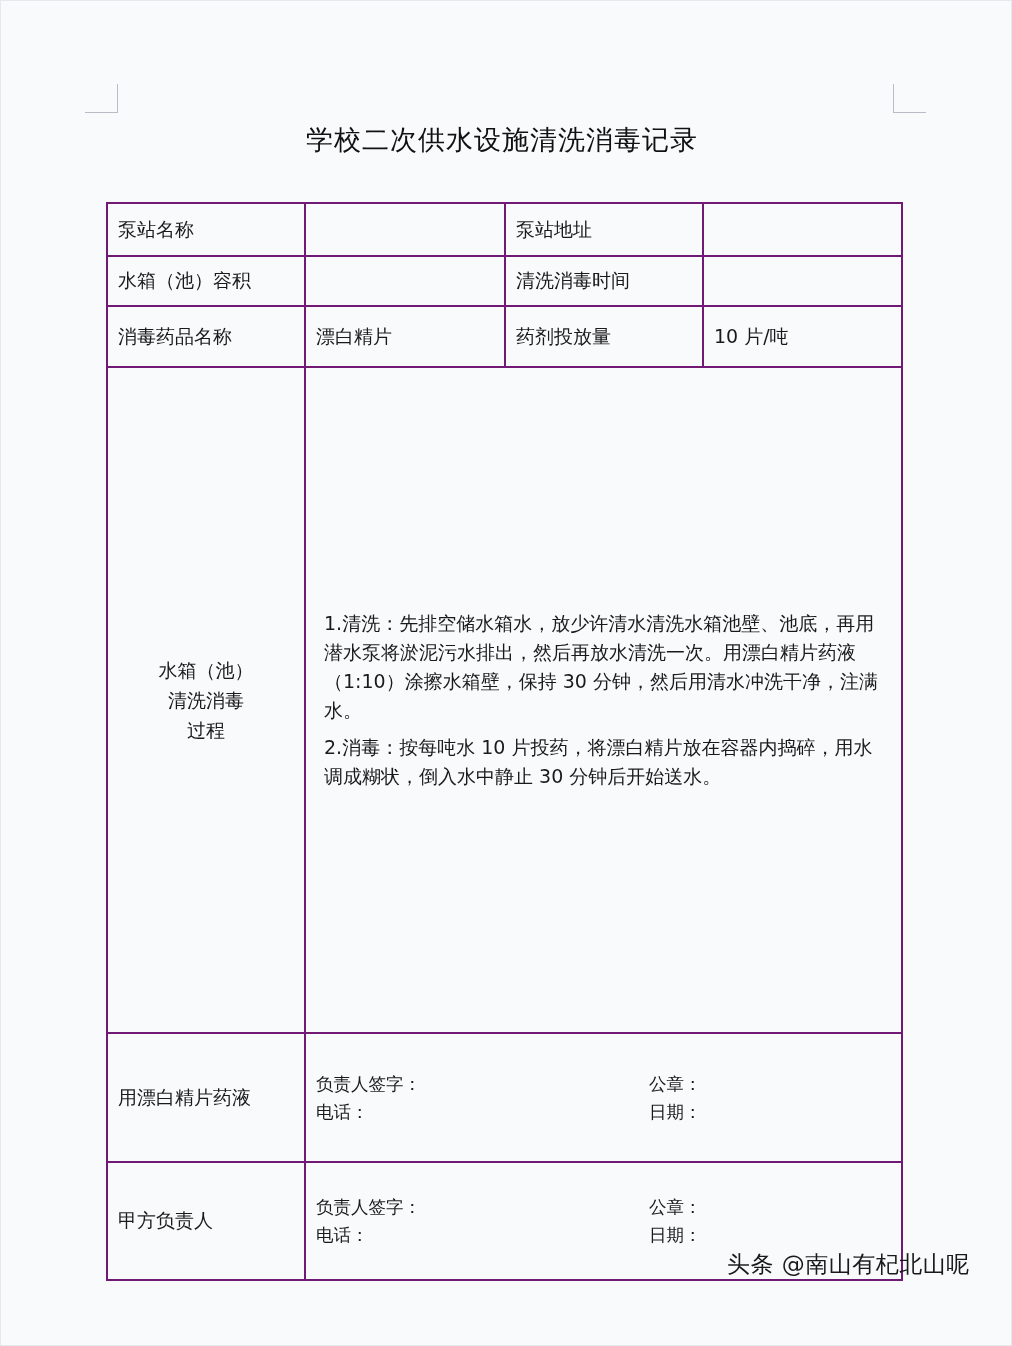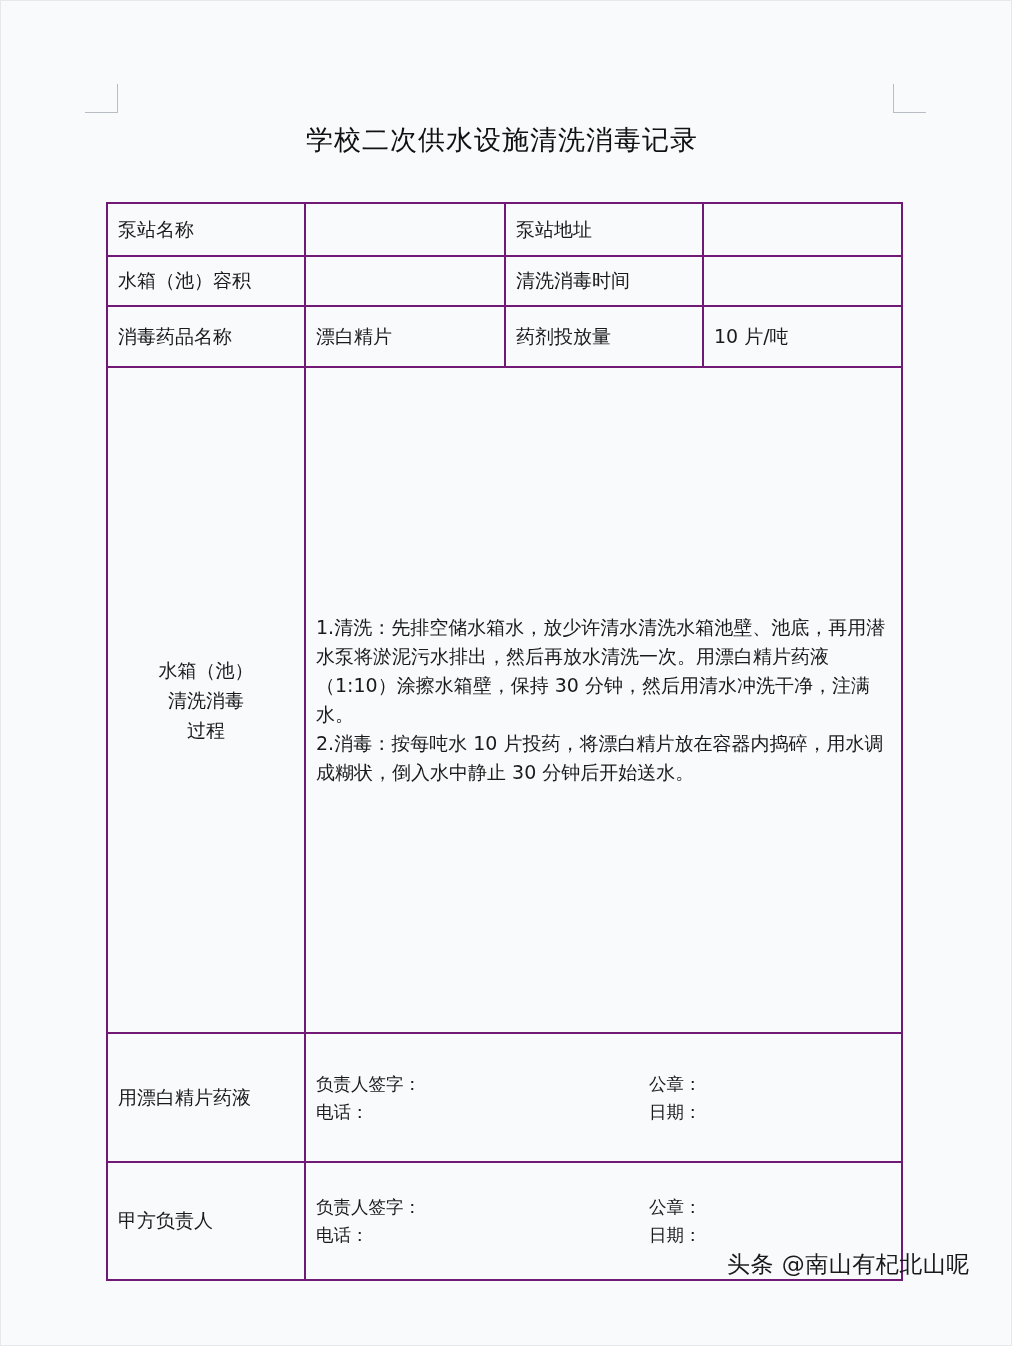--- a/index.html
+++ b/index.html
@@ -30,21 +30,21 @@
     }
     .c1 { width: 198px; } .c2 { width: 200px; } .c3 { width: 198px; } .c4 { width: 199px; }
     .r1 td { height: 51px; }
     .r2 td { height: 48px; border-radius: 13px; }
     .r3 td { height: 59px; margin-top: 48px; }
     .r4 td { height: 664px; }
     .r5 td { height: 127px; }
     .r6 td { height: 116px; }
     .process-label { text-align: center; line-height: 30px; margin-left: 26px; }
     .process-text { font-size: 18.5px; line-height: 29px; padding: 0 10px 0 10px; }
-    .process-text p { margin: 0; }
+    .process-text p { margin: 8px; }
     .sign-grid { display: grid; grid-template-columns: 333px 1fr; row-gap: 4px; font-size: 17.5px; }
     .watermark {
       position: absolute; left: 727px; top: 1249px; font-size: 23px; color: #1a1a1a;
       letter-spacing: 0.5px;
     }
   </style>
 </head>
 <body>
 
 <div class="page-border"></div>

